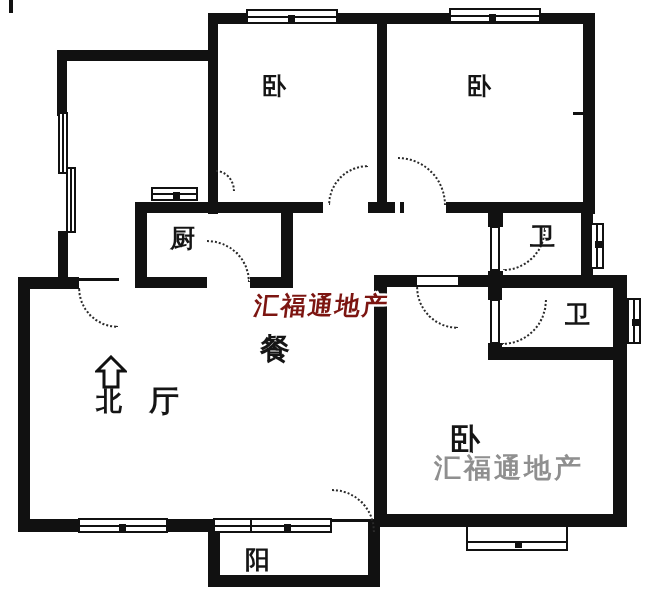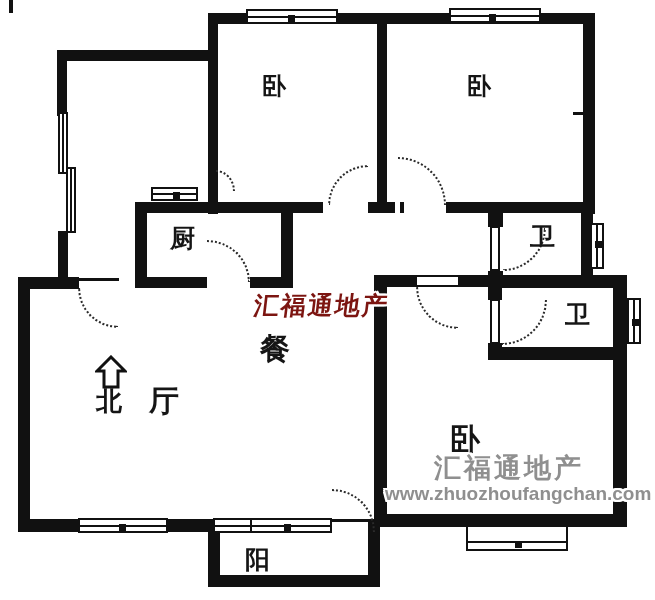--- a/index.html
+++ b/index.html
@@ -122,15 +122,14 @@
   <div class="lbl" style="left:149px;top:386px;font-size:30px">厅</div>
   <div class="lbl" style="left:245px;top:547px;font-size:25px">阳</div>
 
   <svg style="position:absolute;left:95px;top:355px" width="32" height="34" viewBox="0 0 32 34">
     <polygon points="16,2 30,16 23,16 23,32 9,32 9,16 2,16" fill="#fff" stroke="#111" stroke-width="3" stroke-linejoin="miter"></polygon>
   </svg>
   <div class="lbl" style="left:96px;top:388px;font-size:26px">北</div>
 
   <div class="wm-red" style="left:254px;top:289px;font-size:25px;color:#7c1511">汇福通地产</div>
   <div class="wm-gray" style="left:434px;top:450px;font-size:27px;color:#8f8f8f;letter-spacing:3px">汇福通地产</div>
-  <div class="wm-gray" style="left:385px;top:483px;font-size:19px;color:#8f8f8f;letter-spacing:0">www.zhuozhoufangchan.com</div>
 
 </div>
 
 </body></html>

